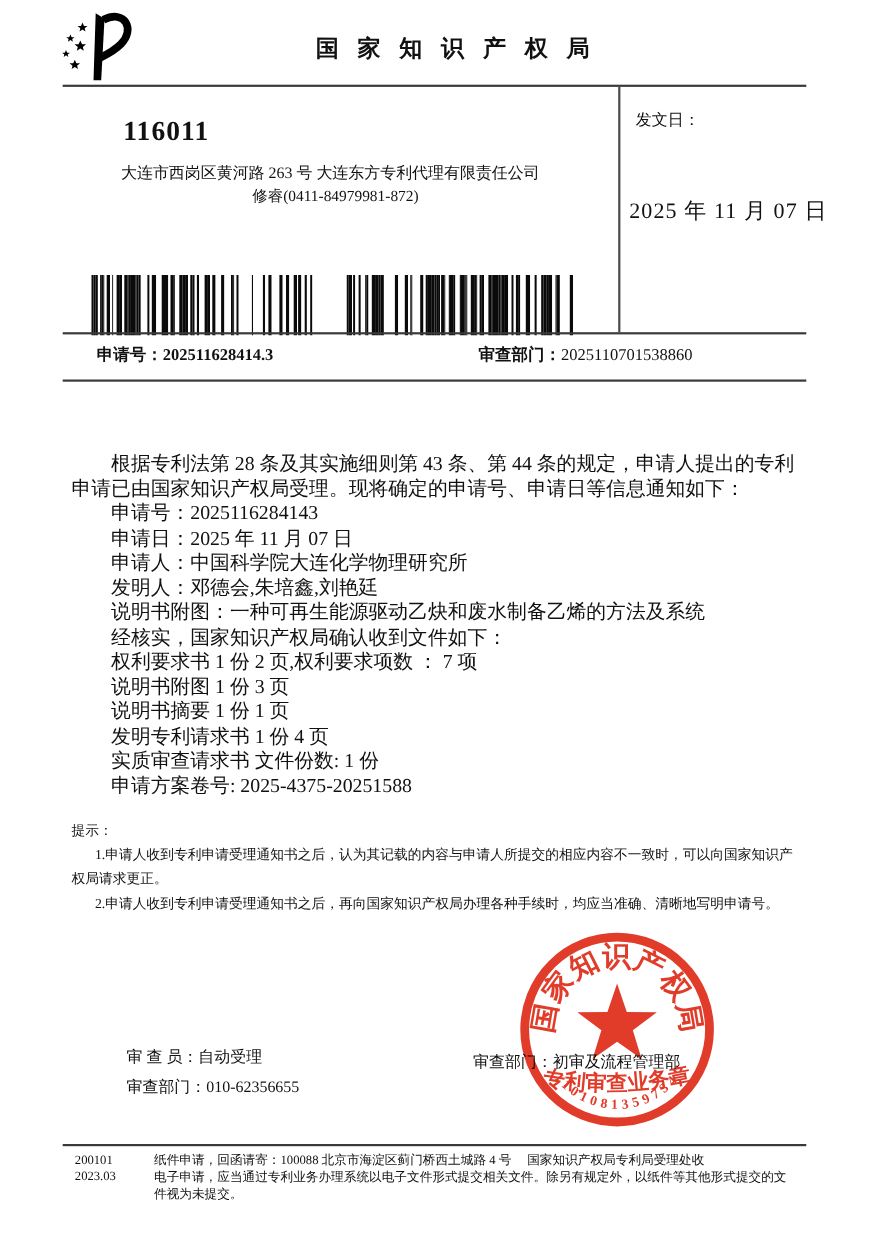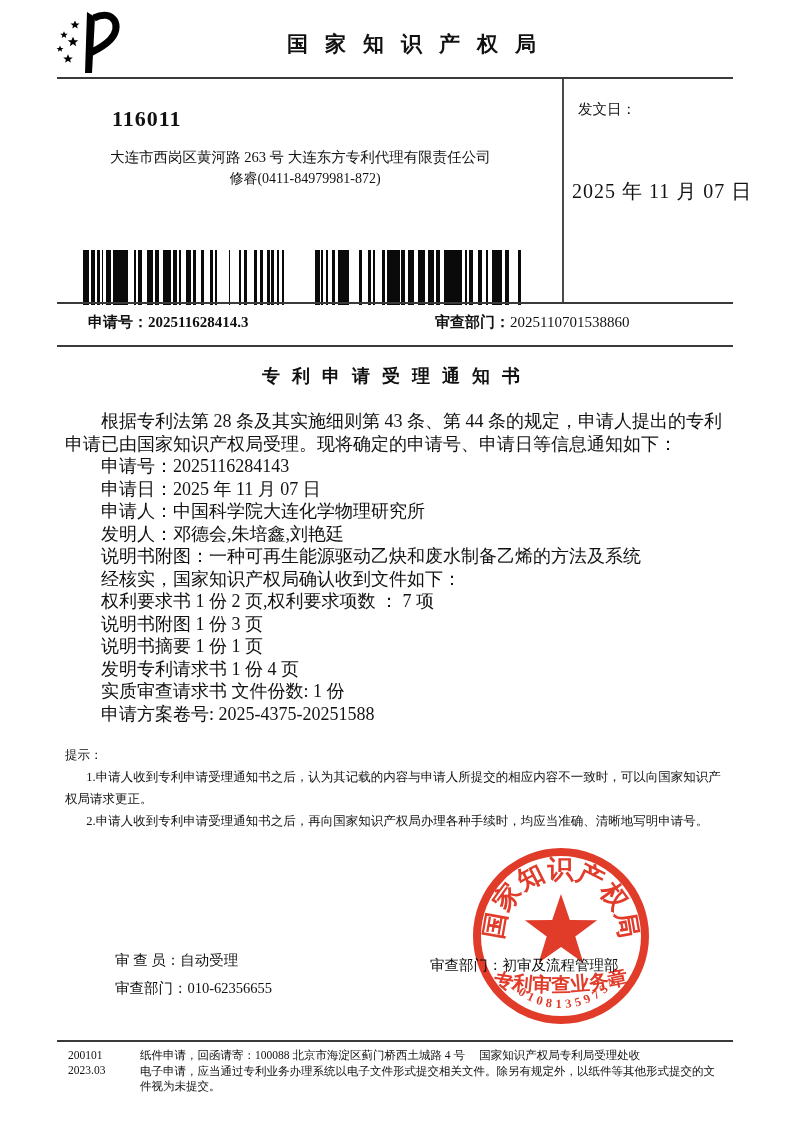--- a/index.html
+++ b/index.html
@@ -9,21 +9,21 @@
     background:#ffffff; overflow:hidden;
     font-family:"Liberation Serif","DejaVu Serif",serif; color:#111;
   }
   .abs{position:absolute;}
   .rule{position:absolute; left:57px; width:676px; height:2px; background:#3a3a3a;}
   .vline{position:absolute; left:562px; top:79px; width:2px; height:223px; background:#4a4a4a;}
 
   .agency-title{top:30px; left:0; width:794px; padding-left:46px; box-sizing:border-box;
     text-align:center; font-size:21px; font-weight:bold; letter-spacing:17px;}
 
-  .agent-code{left:112px; top:106px; font-size:22px; font-weight:bold; letter-spacing:1px;}
+  .agent-code{left:112px; top:106px; font-size:25px; font-weight:bold; letter-spacing:1px;}
   .agent-address{left:110px; top:148px; width:390px; font-size:14.5px;}
   .agent-contact{left:110px; top:170px; width:390px; font-size:14px; text-align:center;}
 
   .issue-label{left:578px; top:100px; font-size:14.5px;}
   .issue-date{left:572px; top:178px; font-size:20px; letter-spacing:1px;}
 
   .barcode{position:absolute; top:250px; height:55px; display:flex; overflow:hidden;}
   .barcode i{display:block; height:100%;}
   .barcode.b1{left:83px; width:208px;}
   .barcode.b2{left:315px; width:206px;}
@@ -280,21 +280,20 @@
 
   <div class="abs numrow appno">
     <span class="lab">申请号：</span><span>202511628414.3</span>
   </div>
   <div class="abs numrow serial">
     <span class="lab">审查部门：</span><span>2025110701538860</span>
   </div>
 
   <div class="rule" style="top:345px;"></div>
 
-  <div class="abs notice-title">专利申请受理通知书</div>
 
   <div class="abs body">
     <p>根据专利法第 28 条及其实施细则第 43 条、第 44 条的规定，申请人提出的专利申请已由国家知识产权局受理。现将确定的申请号、申请日等信息通知如下：</p>
     <div class="detail">申请号：2025116284143</div>
     <div class="detail">申请日：2025 年 11 月 07 日</div>
     <div class="detail">申请人：中国科学院大连化学物理研究所</div>
     <div class="detail">发明人：邓德会,朱培鑫,刘艳廷</div>
     <div class="detail">说明书附图：一种可再生能源驱动乙炔和废水制备乙烯的方法及系统</div>
     <div class="detail">经核实，国家知识产权局确认收到文件如下：</div>
     <div class="detail">权利要求书 1 份 2 页,权利要求项数 ：  7 项</div>

